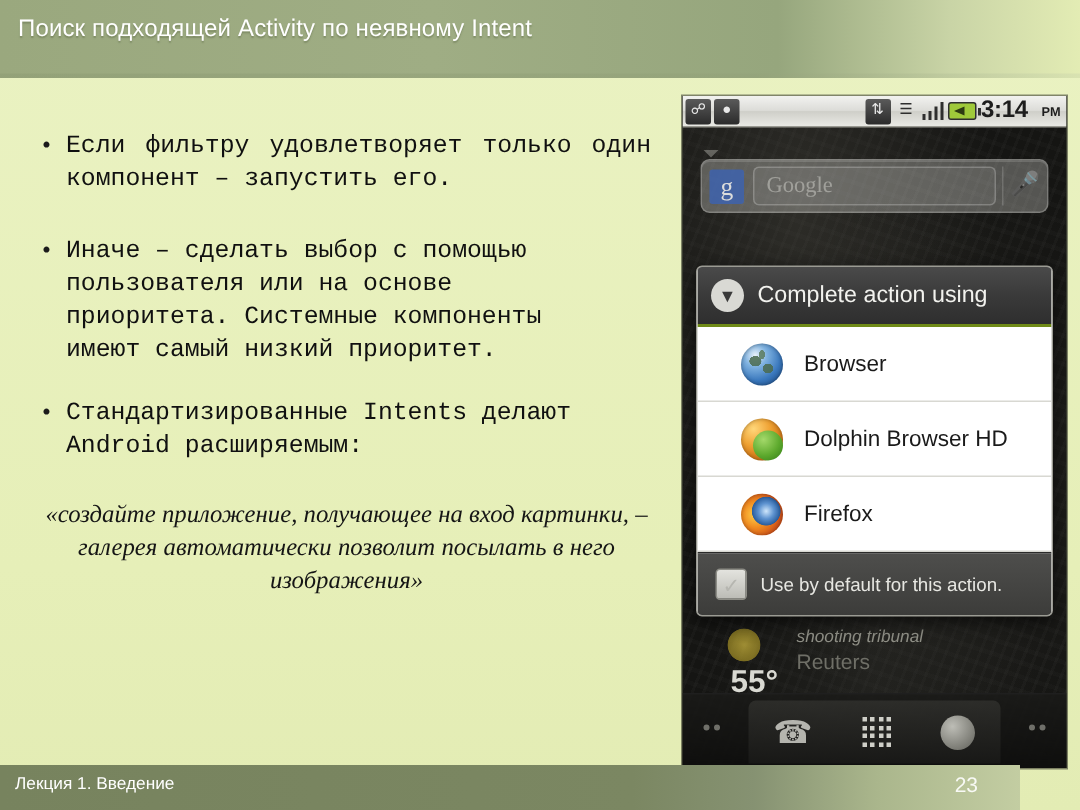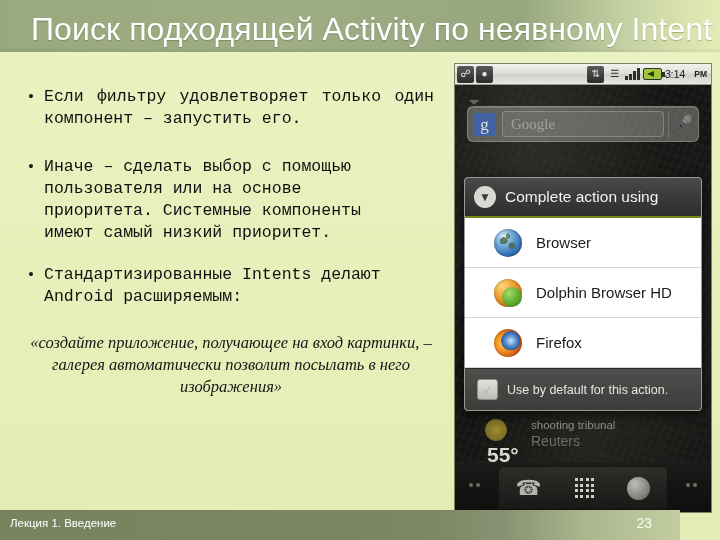--- a/index.html
+++ b/index.html
@@ -21,22 +21,22 @@
     position:absolute; left:0; top:0;
     width:720px; height:52px;
     background:linear-gradient(to right, #9aa87e 0%, #9fad84 40%, #96a67d 72%, #c9d4a6 88%, #e3ecb4 100%);
   }
   .title-bar::after{
     content:""; position:absolute; left:0; bottom:0; width:720px; height:3px;
     background:linear-gradient(to right, #8d9b73 0%, #93a179 70%, #cfd9ae 100%);
     opacity:.5;
   }
   .title-text {
-    position:absolute; left:31px; top:11px;
-    font-size:32px; font-weight:400; color:#ffffff;
+    position:absolute; left:12px; top:11px;
+    font-size:16px; font-weight:400; color:#ffffff;
     letter-spacing:.1px; white-space:nowrap;
     text-shadow:0 1px 1px rgba(70,80,50,.35);
   }
 
   
   .content { position:absolute; left:0; top:56px; width:452px; height:450px; }
 
   .bullet-row { position:absolute; display:flex; }
   .bullet-dot {
     flex:0 0 auto; width:22px;
@@ -91,21 +91,21 @@
   }
   .sb-left{ display:flex; align-items:center; gap:2px; padding-left:2px; }
   .sb-right{ margin-left:auto; display:flex; align-items:center; gap:3px; padding-right:4px; }
   .sb-ico{
     width:17px; height:17px; border-radius:2px;
     background:linear-gradient(to bottom,#5a5a5a,#2b2b2b);
     display:flex; align-items:center; justify-content:center;
     color:#e8e8e8; font-size:10px; line-height:1;
   }
   .sb-ico.flat{ background:none; color:#2e2e2e; width:15px; }
-  .sb-time{ font-size:11px; color:#1d1d1d; font-weight:400; letter-spacing:-.2px;text-align:center; }
+  .sb-time{ font-size:16px; color:#1d1d1d; font-weight:700; letter-spacing:-.2px;text-align:center; }
   .sb-ampm{ font-size:8.5px; color:#1d1d1d; font-weight:700; margin-left:6px; }
   .batt{
     width:19px;height:12px;border:1.5px solid #2f2f2f;border-radius:2px;
     background:#9fc93a; position:relative;
   }
   .batt::after{content:"";position:absolute;right:-4px;top:3px;width:2.5px;height:5px;background:#2f2f2f;}
   .batt i{position:absolute;left:3px;top:1.5px;width:0;height:0;border-top:3.5px solid transparent;border-bottom:3.5px solid transparent;border-right:7px solid #2d3a12;}
   .bars{ display:flex; align-items:flex-end; gap:1.5px; height:12px; }
   .bars b{ width:2.5px; background:#2e2e2e; display:block; }
 
@@ -142,21 +142,21 @@
   .g-caret{
     position:absolute; left:14px; top:36px;
     width:0;height:0;border-left:5px solid transparent;border-right:5px solid transparent;
     border-top:5px solid rgba(220,220,212,.35);
   }
 
   
   .newsrow{
     position:absolute; left:10px; top:355px; width:236px; color:#8d8d84;
   }
-  .news-title{ font-size:11.5px; color:#8f8f86; margin-left:66px; }
+  .news-title{ font-size:11.5px; color:#8f8f86; margin-left:66px;font-style:italic; }
   .news-src{ font-size:14px; color:#6f6f67; margin-left:66px; margin-top:2px; }
   .news-sun{
     position:absolute; left:20px; top:0; width:22px;height:22px;border-radius:50%;
     background:radial-gradient(circle,#c9b23c 0%, #9a8724 70%, rgba(0,0,0,0) 72%);
     opacity:.75;
   }
   .temp{
     position:absolute; left:22px; top:24px; font-size:21px; font-weight:700; color:#d9d9d2;
   }
 

